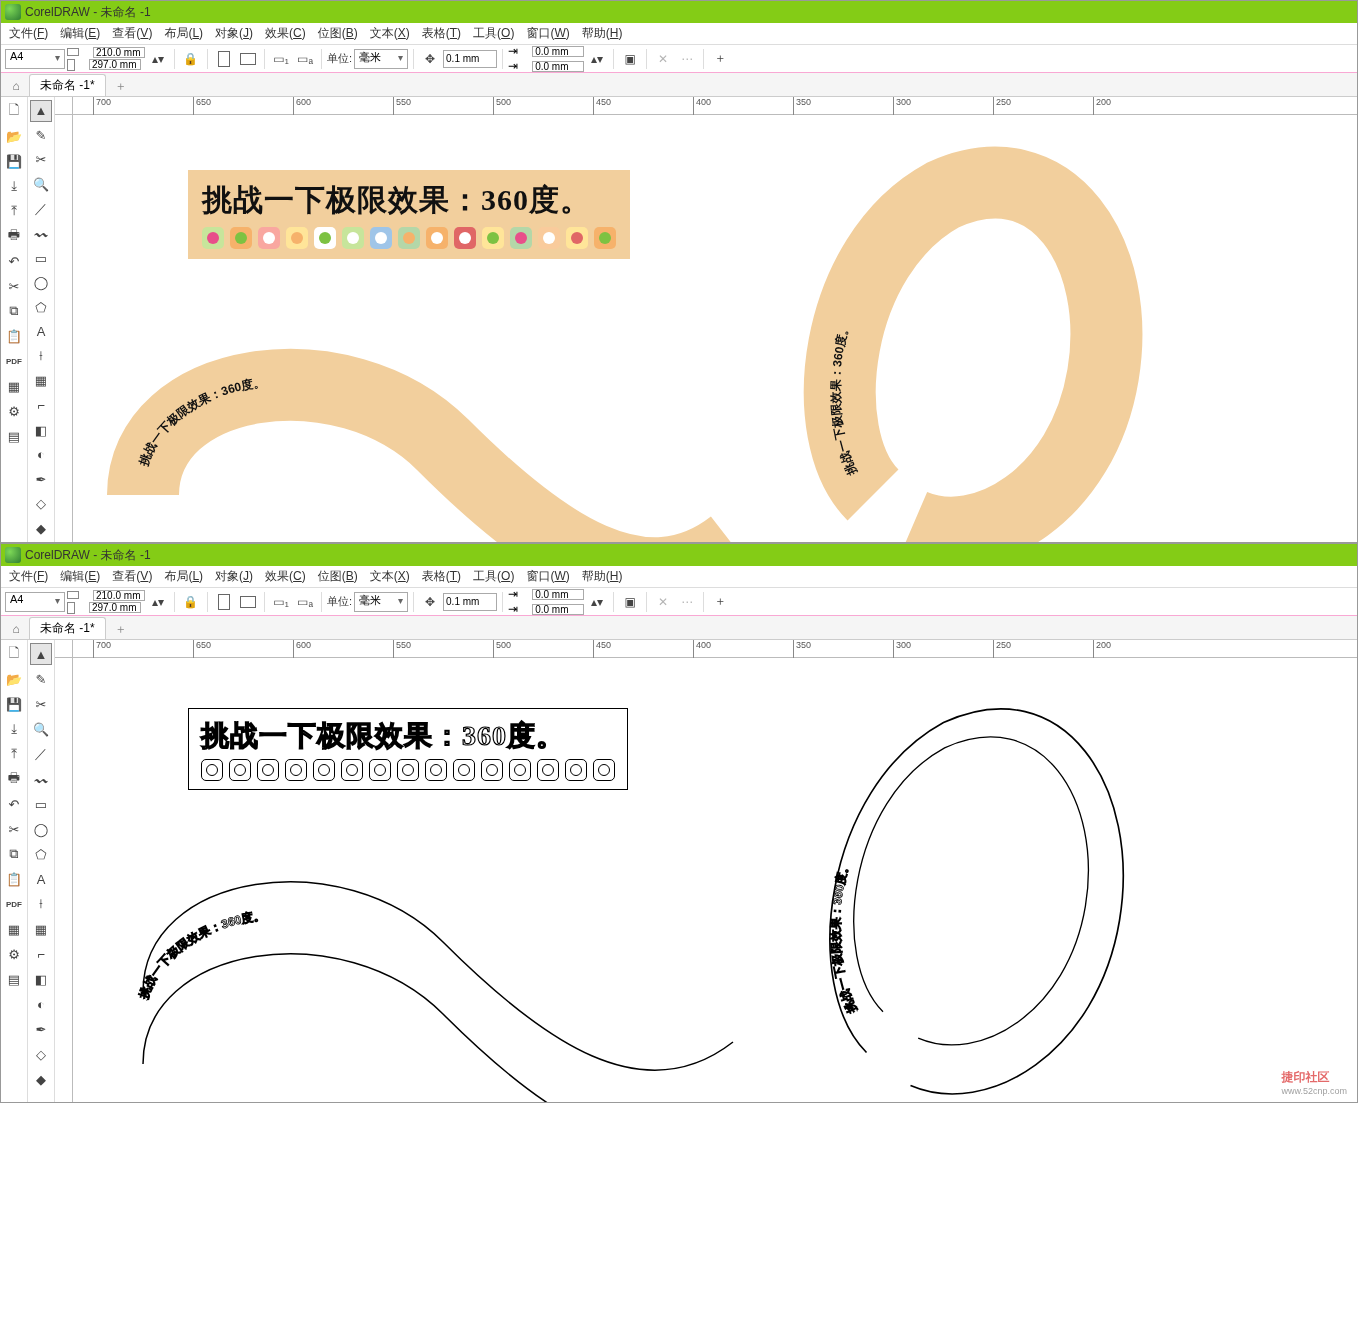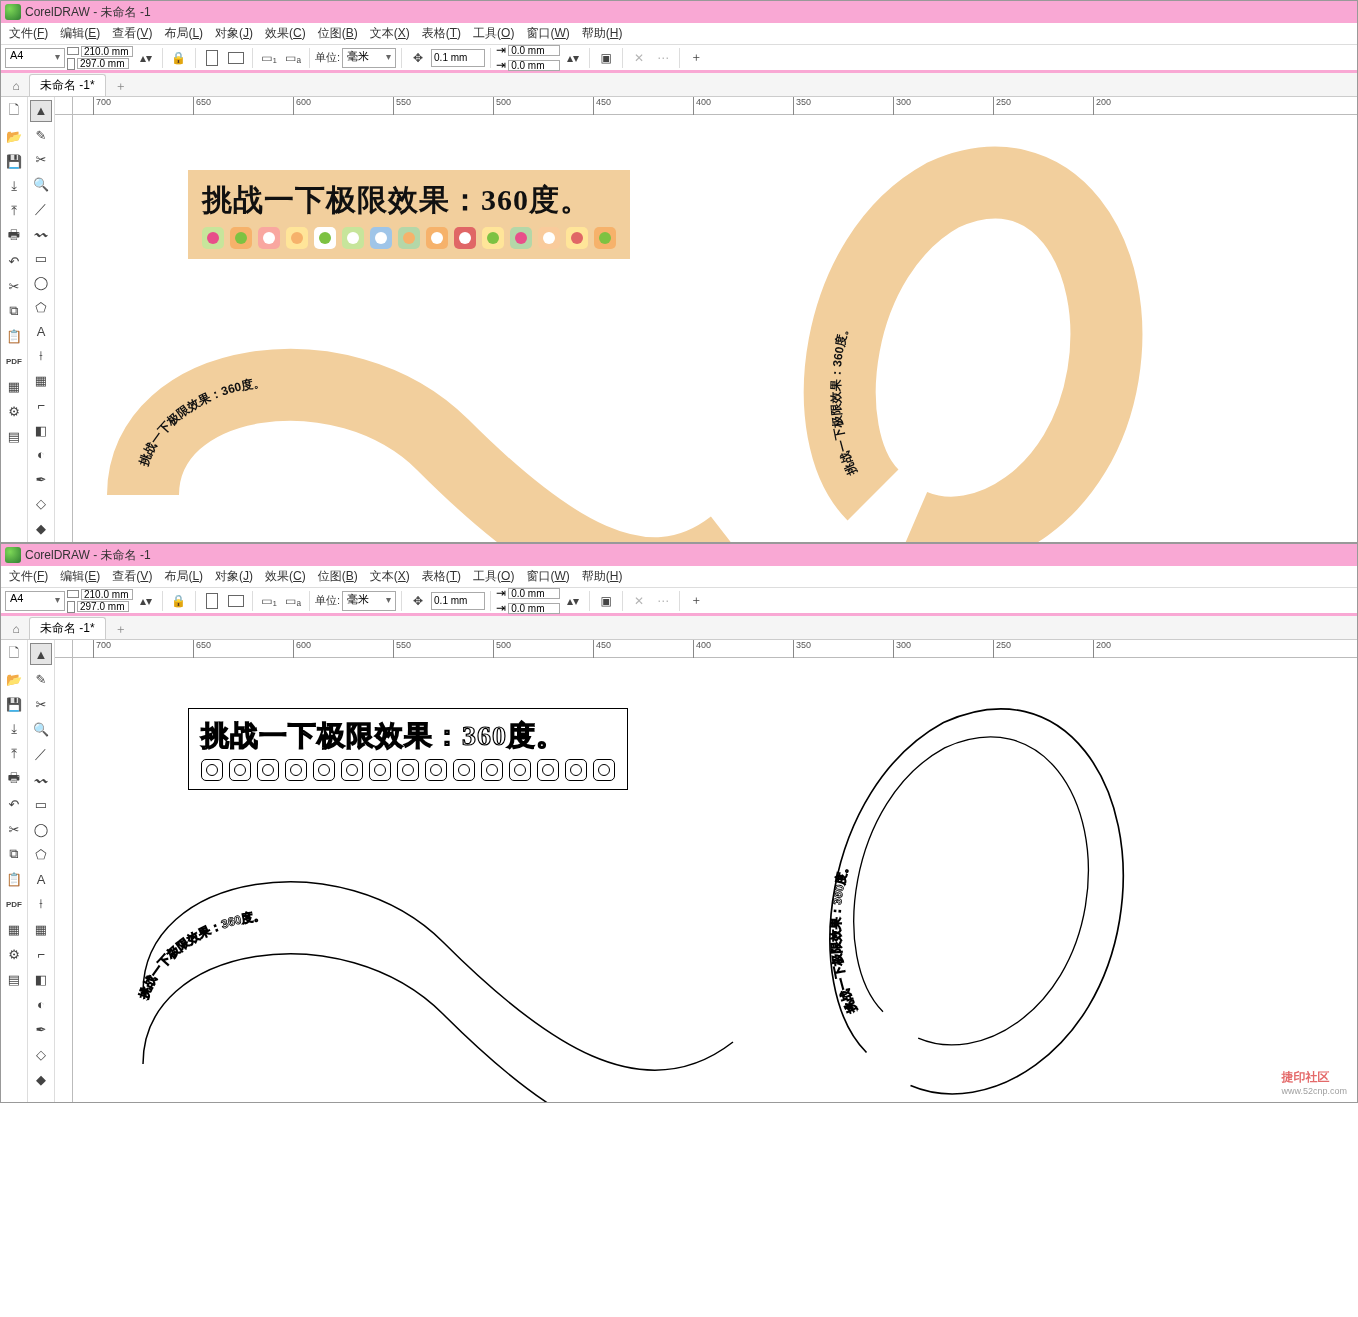--- a/index.html
+++ b/index.html
@@ -1,29 +1,29 @@
 <!DOCTYPE html>
 <html><head>
 <meta charset="utf-8">
 <style>
 *{margin:0;padding:0;box-sizing:border-box;font-family:"Microsoft YaHei",Arial,sans-serif;font-size:12px;user-select:none}
 body{background:#fff;width:1358px}
 .app-window{border:1px solid #999;background:#fff}
 .top-window{height:543px}
-.title-bar{height:22px;display:flex;align-items:center;padding:2px 4px;background:#f9a8d4}
+.title-bar{height:22px;display:flex;align-items:center;padding:2px 4px;background:#84cc16}
 .title-bar .logo{width:16px;height:16px;background:radial-gradient(circle at 30% 30%,#7ed957,#2e7d32);border-radius:3px;margin-right:4px}
 .title-text{font-size:12px;color:#333}
 .menu-bar{height:22px;display:flex;align-items:center;padding:0 2px;background:#fff;border-bottom:1px solid #ddd}
 .menu-item{padding:2px 6px;font-size:12px;color:#333;cursor:default}
 .menu-item u{text-decoration:underline}
-.property-bar{height:28px;display:flex;align-items:center;padding:2px 4px;gap:2px;background:#fff;border-bottom:3px solid #f9a8d4}
+.property-bar{height:28px;display:flex;align-items:center;padding:2px 4px;gap:2px;background:#fff;border-bottom:1px solid #f9a8d4}
 .pb-sel{height:20px;border:1px solid #aaa;background:#fff;padding:0 18px 0 4px;font-size:11px;position:relative;min-width:60px}
 .pb-sel::after{content:"▾";position:absolute;right:4px;top:2px;color:#666;font-size:10px}
 .pb-dim{display:flex;flex-direction:column;gap:1px;font-size:10px}
-.pb-dim-row{display:flex;align-items:center;gap:2px}
+.pb-dim-row{display:flex;align-items:center;gap:14px}
 .pb-dim-row .pic{width:12px;height:8px;border:1px solid #888}
 .pb-dim-row input{width:52px;height:11px;font-size:10px;border:1px solid #aaa;padding:0 2px}
 .pb-btn{width:22px;height:22px;border:1px solid transparent;display:flex;align-items:center;justify-content:center;font-size:12px;color:#444;cursor:default}
 .pb-btn.orient .o-ic{width:12px;height:16px;border:1px solid #666}
 .pb-btn.orient.land .o-ic{width:16px;height:12px}
 .pb-sep{width:1px;height:20px;background:#ddd;margin:0 3px}
 .pb-num{width:54px;height:18px;border:1px solid #aaa;font-size:10px;padding:0 2px}
 .tab-bar{height:24px;display:flex;align-items:flex-end;padding:0 4px;background:#f5f5f5;border-bottom:1px solid #ccc}
 .tab-home{width:22px;height:20px;display:flex;align-items:center;justify-content:center;color:#666}
 .doc-tab{height:22px;padding:0 10px;background:#fff;border:1px solid #ccc;border-bottom:none;border-radius:3px 3px 0 0;display:flex;align-items:center;font-size:11px;margin-left:2px}

